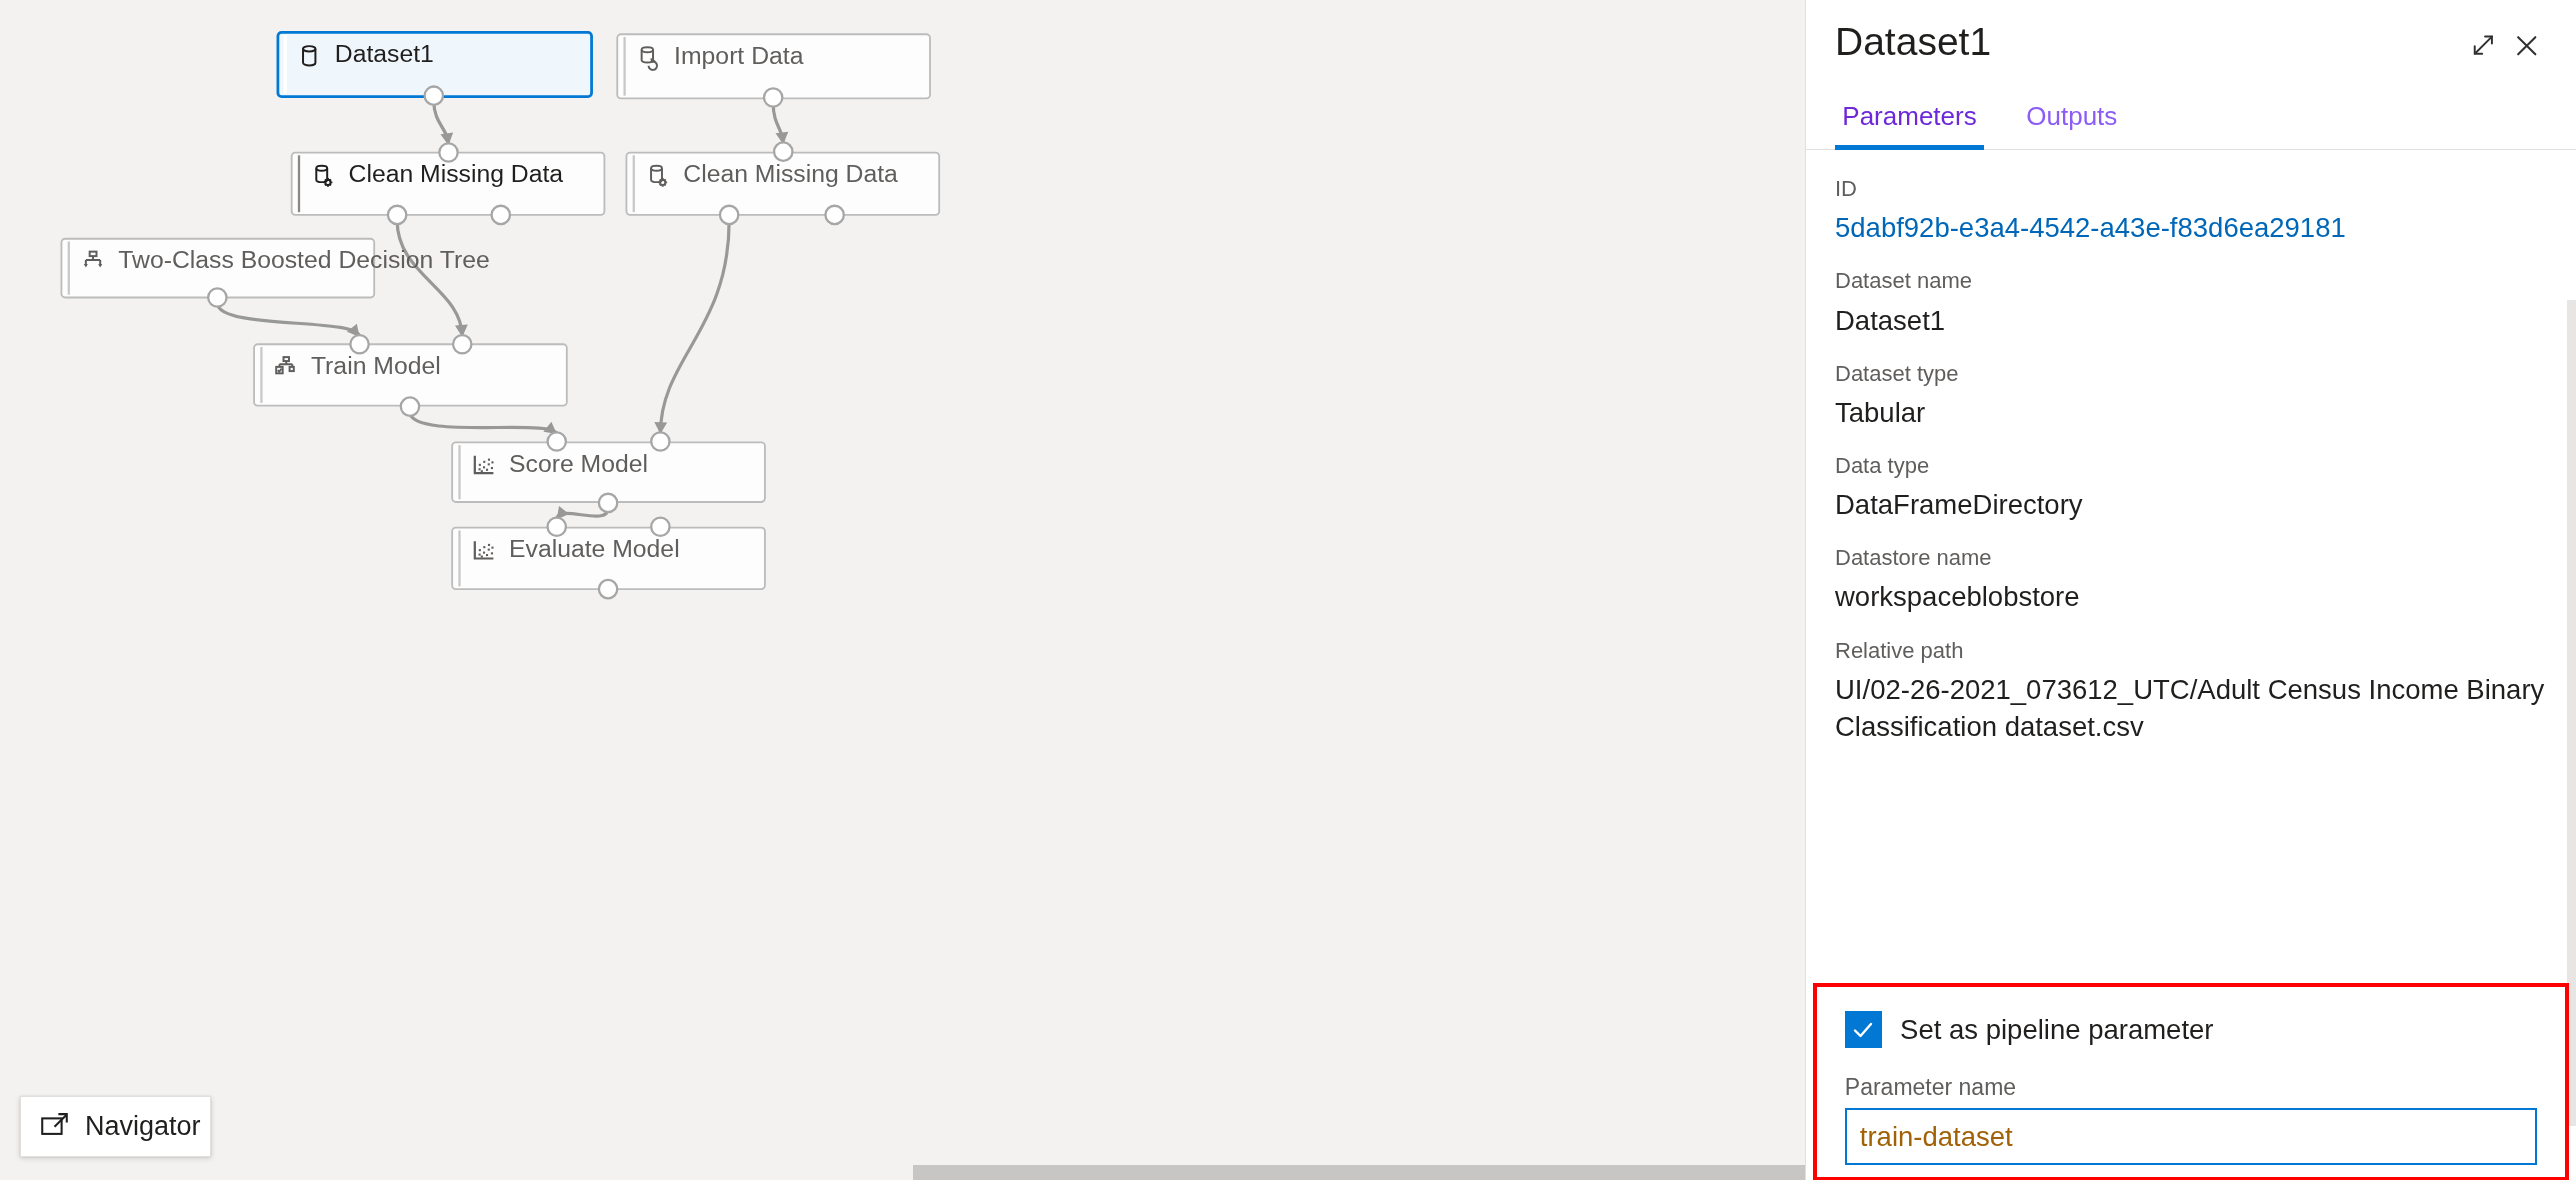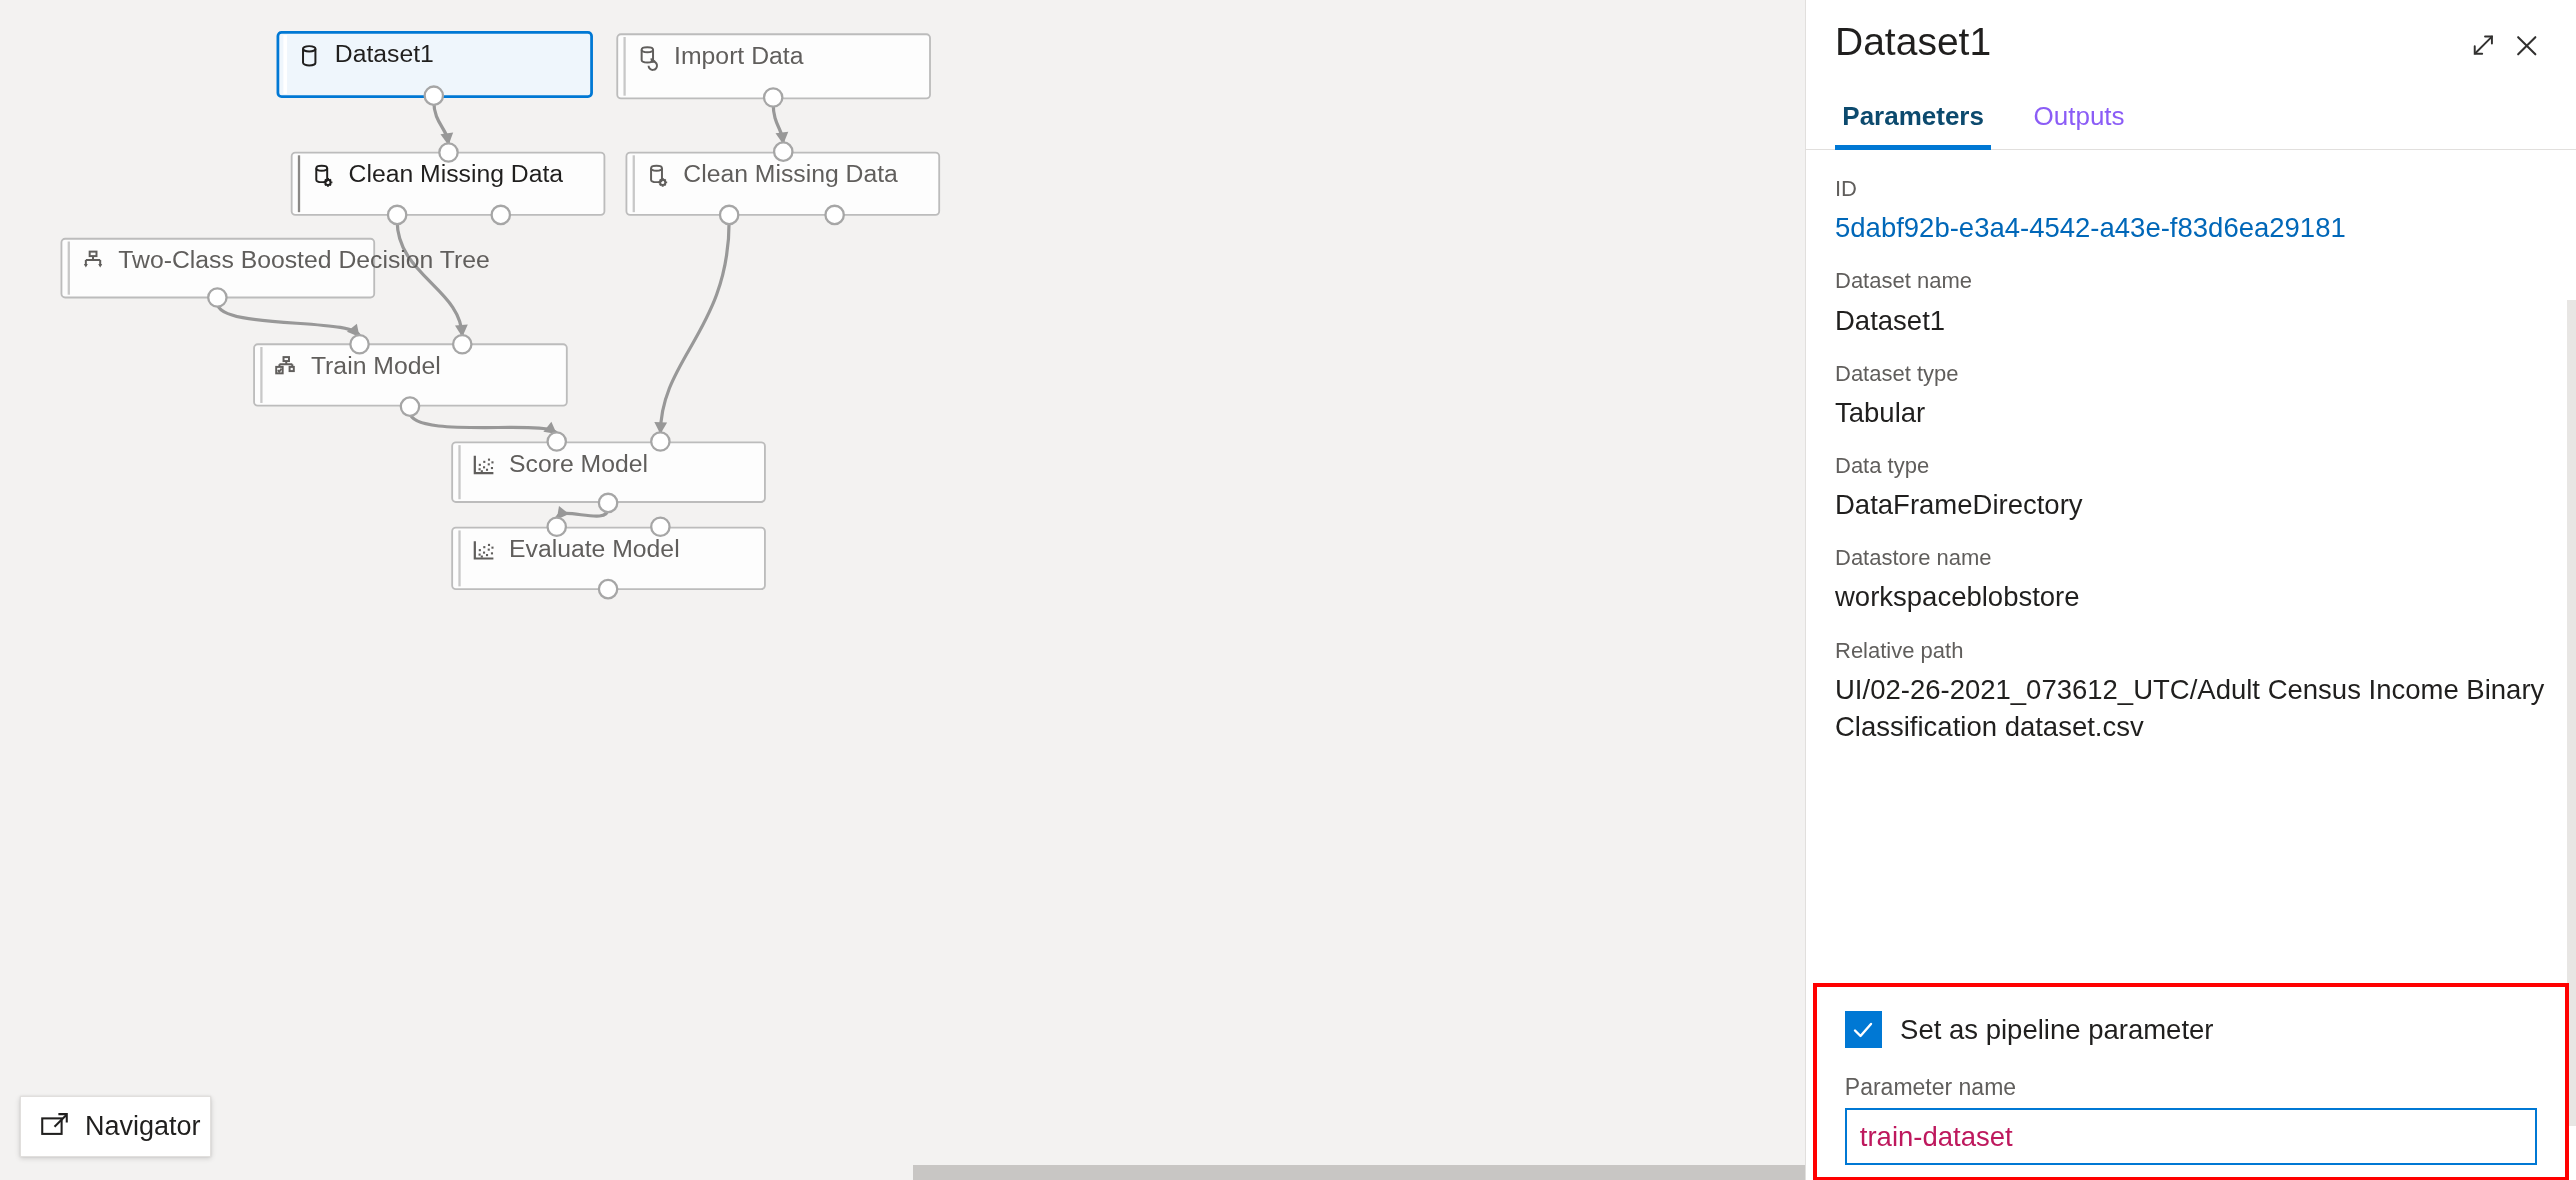--- a/index.html
+++ b/index.html
@@ -99,21 +99,21 @@
     height: 66px; align-items: stretch;
   }
   .tab {
     display: flex; align-items: center;
     font-size: 26px; color: #8b5cf6;
     padding: 0 7.3px; margin-right: 35px;
     cursor: pointer; position: relative;
     background: none; border: none;
     font-family: "Liberation Sans", sans-serif;
   }
-  .tab.active { font-weight: bold; color: #0c4a6e; }
+  .tab.active { font-weight: normal; color: #6d28d9; }
   .tab.active::after {
     content: ""; position: absolute; left: 0; right: 0; bottom: -0.9px;
     height: 4.6px; background: #0078d4;
   }
 
   #panel-body {
     flex: 1; overflow: hidden; position: relative;
     padding: 24px 29px 0 29px;
   }
   .field { margin-bottom: 20px; }
@@ -162,21 +162,21 @@
     font-size: 23px; color: #605e5c; margin-bottom: 7.3px;
     font-family: "Liberation Sans", sans-serif;
   }
   #param-input-wrap {
     border: 2.8px solid #0078d4;
     height: 57px; display: flex; align-items: center;
     padding: 0 13px; background: #fff;
   }
   #param-input {
     border: none; outline: none; width: 100%;
-    font-size: 27.5px; color: #be185d;
+    font-size: 27.5px; color: #a16207;
     font-family: "Liberation Sans", sans-serif;
     background: transparent;
   }
 </style>
 </head>
 <body>
 
 <div id="app">
 
   <div id="canvas-area">

